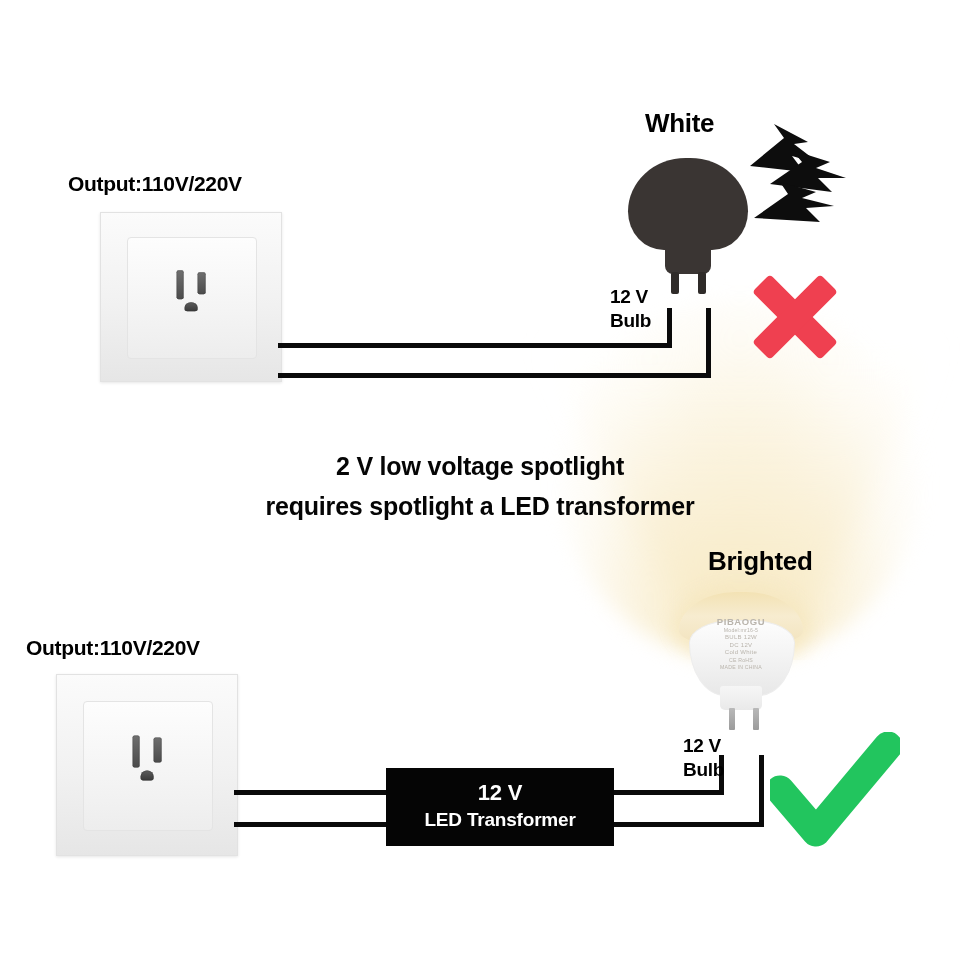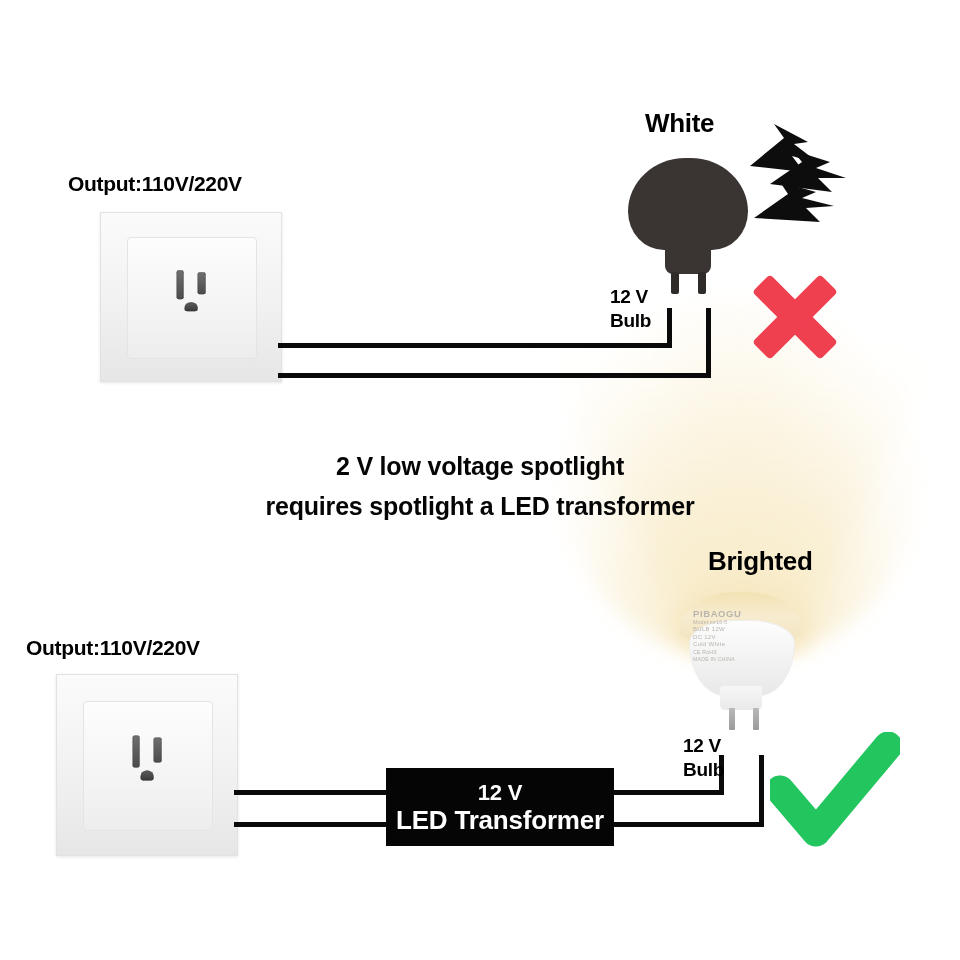--- a/index.html
+++ b/index.html
@@ -193,23 +193,23 @@
     position: absolute;
     top: 116px;
     width: 6px;
     height: 22px;
     background: linear-gradient(180deg,#b9b9b9,#9b9b9b);
     border-radius: 1px;
   }
   .bulb-print {
     position: absolute;
     left: 14px;
-    top: 16px;
+    top: 24px;
     width: 96px;
-    text-align: left;
+    text-align: center;
     color: #b9b4ac;
     z-index: 3;
     pointer-events: none;
   }
   .bp-brand { font-size: 9.5px; font-weight: bold; letter-spacing: 0.6px; }
   .bp-line  { font-size: 5.2px; letter-spacing: 0.2px; line-height: 7px; }
   .bp-line2 { font-size: 6px; letter-spacing: 0.3px; line-height: 7.5px; }
 
   
   .lightning { position: absolute; z-index: 16; }
@@ -237,21 +237,21 @@
     background: #050505;
     z-index: 16;
     display: flex;
     flex-direction: column;
     align-items: center;
     justify-content: center;
     color: #ffffff;
     font-weight: bold;
   }
   .tf-top  { font-size: 22px; line-height: 26px; letter-spacing: -0.2px; }
-  .tf-main { font-size: 26px; line-height: 28px; letter-spacing: -0.2px; text-align: center; }
+  .tf-main { font-size: 19px; line-height: 28px; letter-spacing: -0.2px; text-align: center; }
 </style>
 </head>
 <body>
 
 <div id="stage">
 
   <div class="glow-core"></div>
   <svg class="glow-beam" width="520" height="330" viewBox="0 0 520 330">
     <defs>
       <linearGradient id="beamGrad" x1="0" y1="1" x2="0" y2="0">

